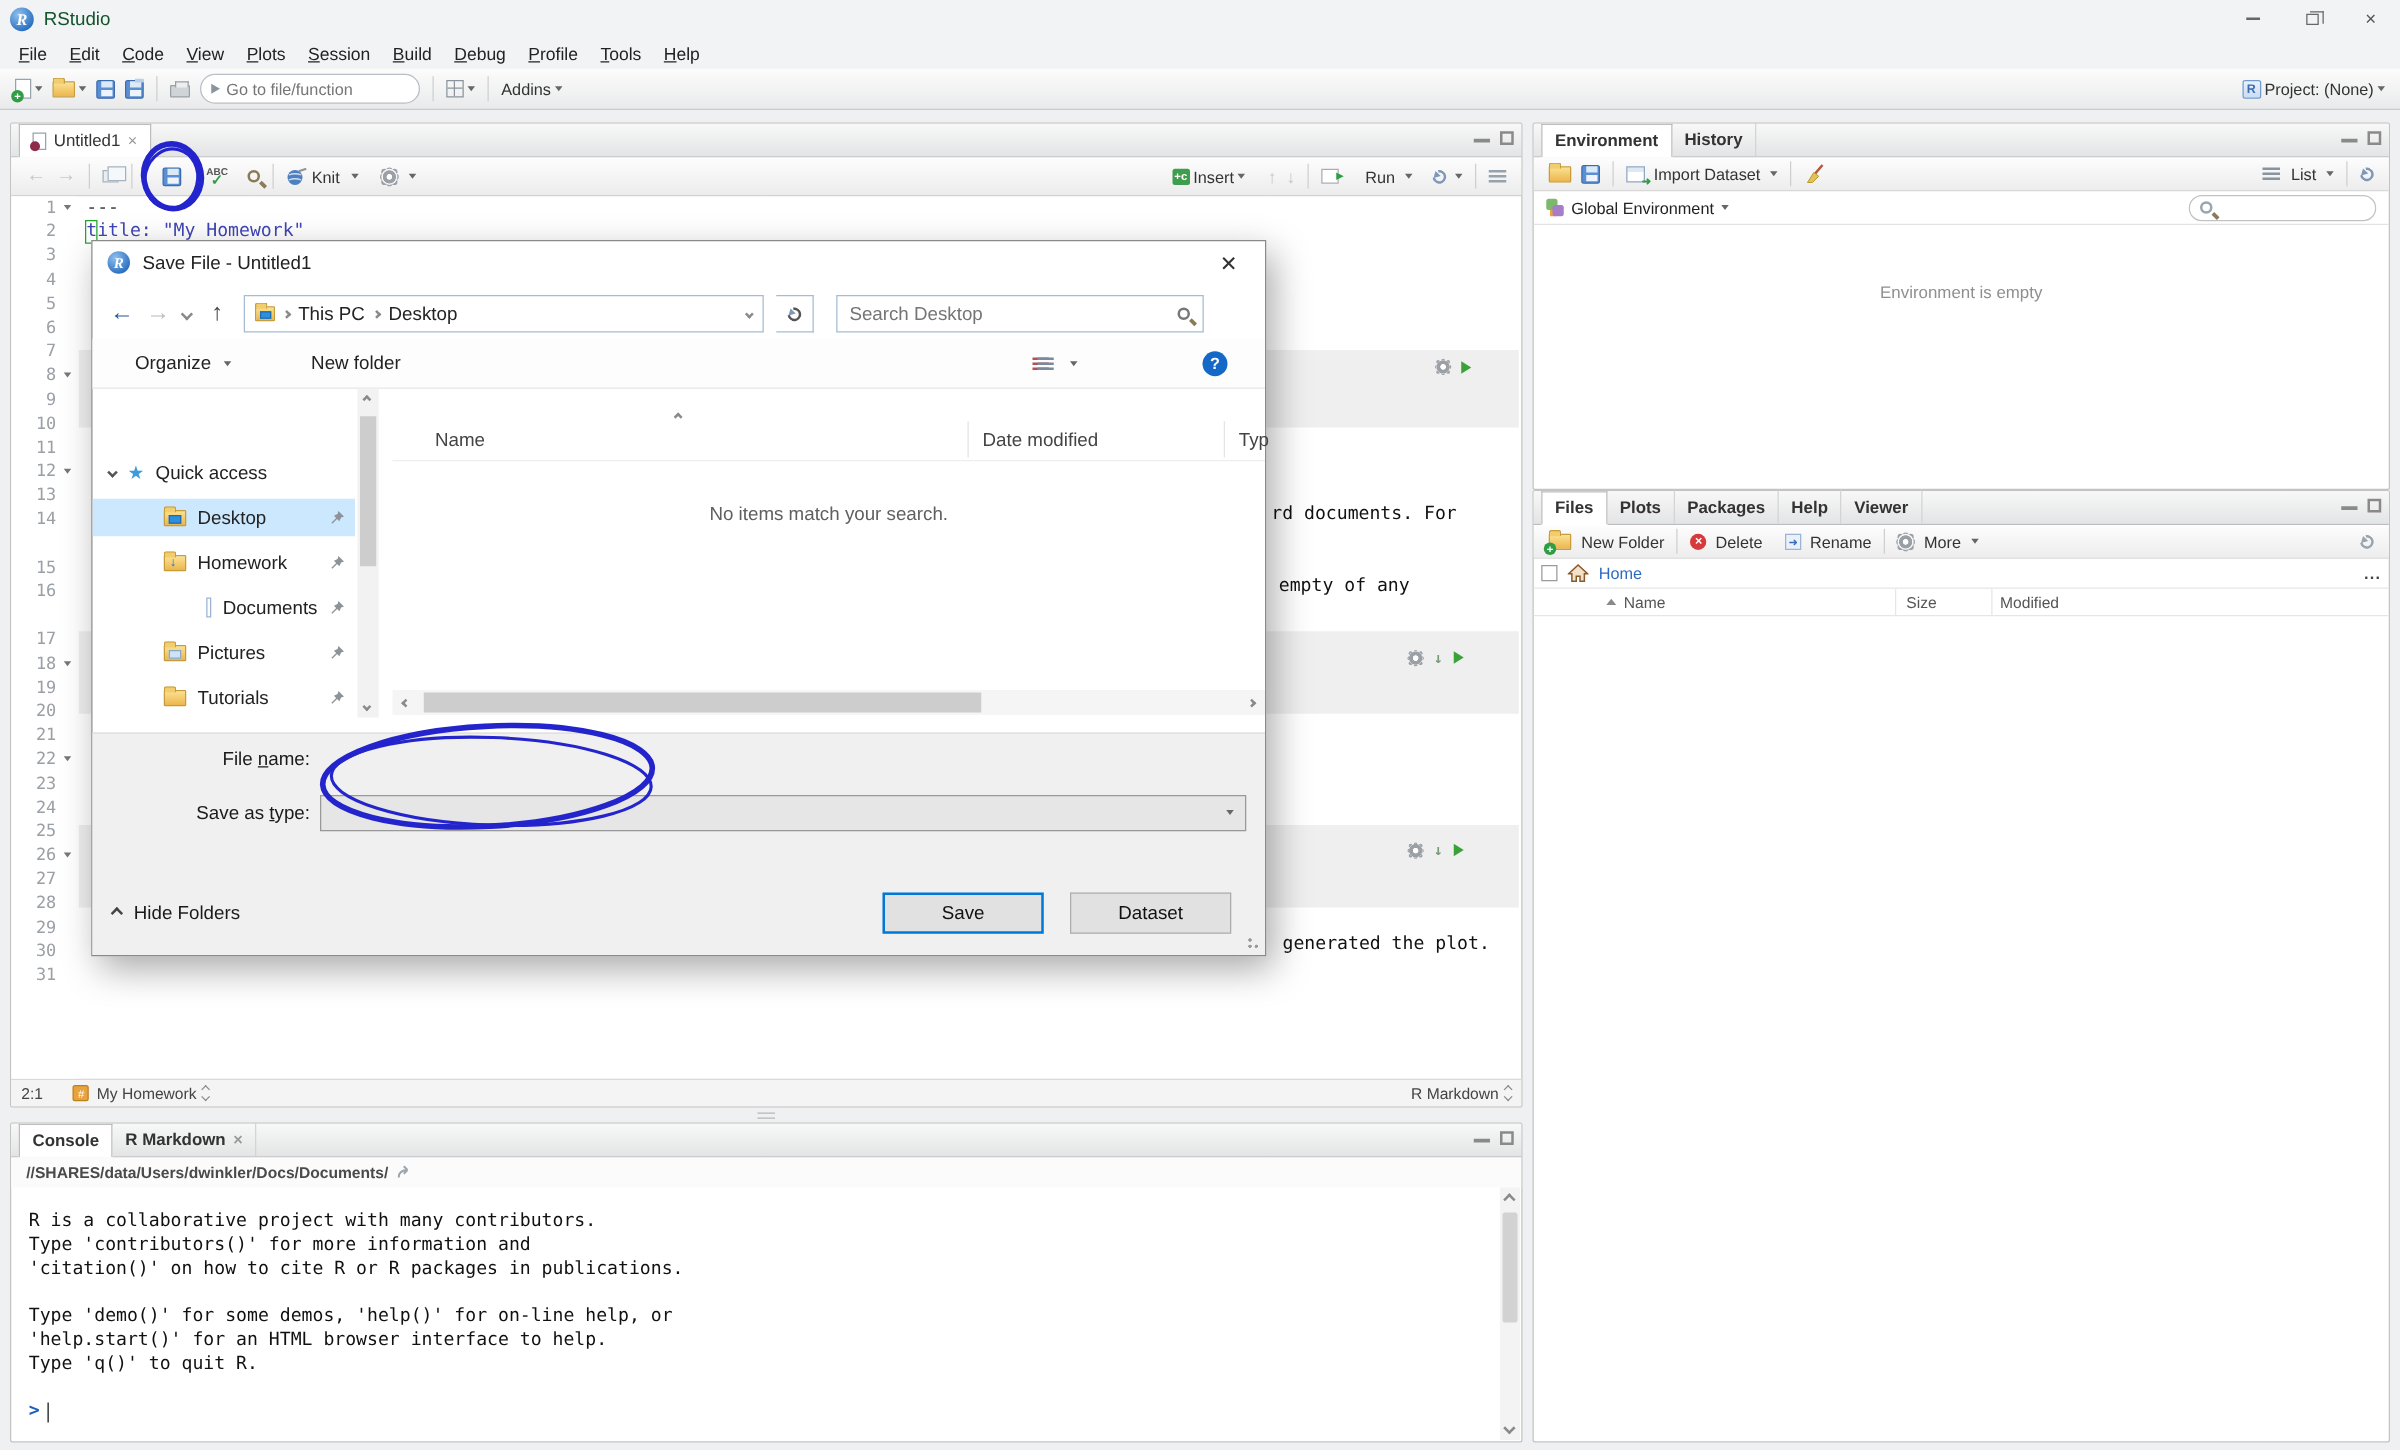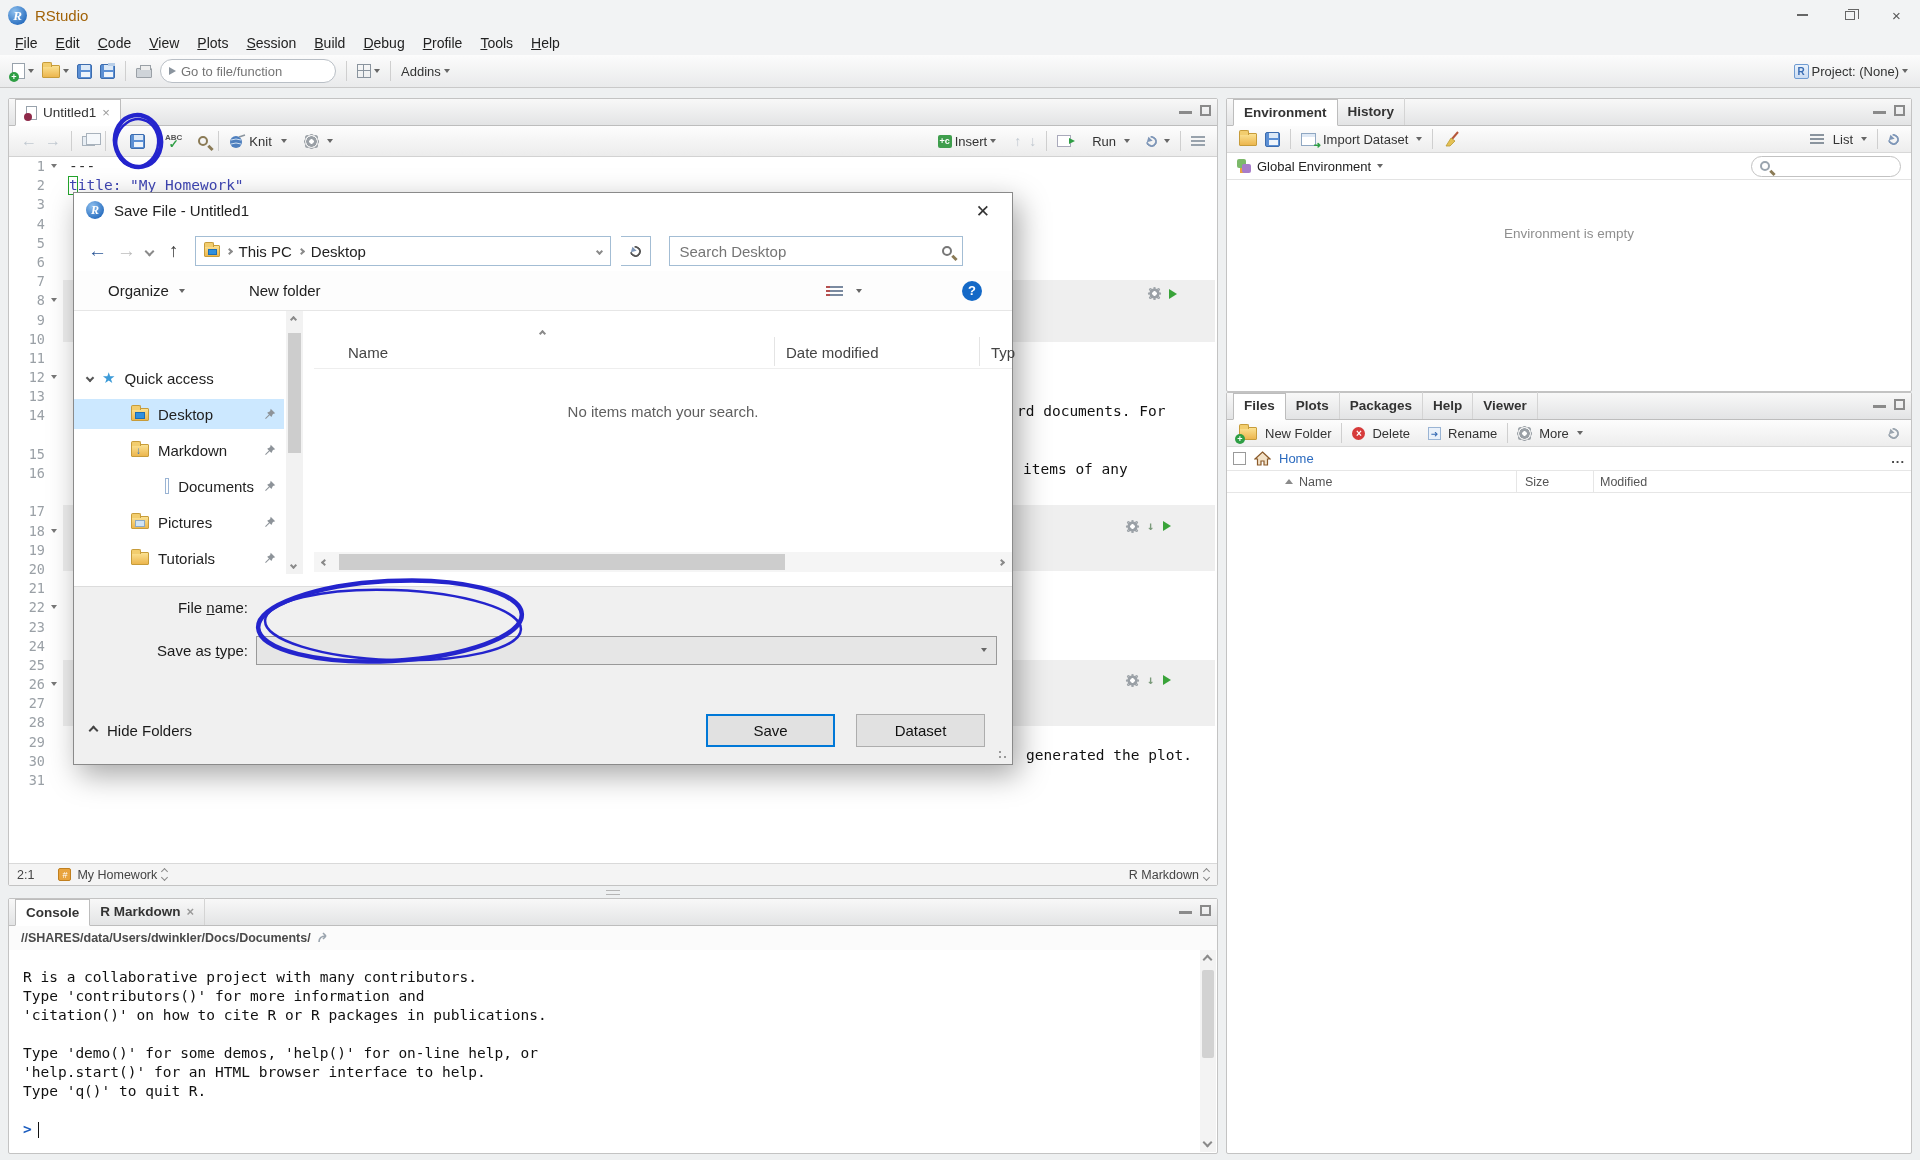--- a/index.html
+++ b/index.html
@@ -5,21 +5,21 @@
   * { margin:0; padding:0; box-sizing:border-box; }
   html,body { width:1920px; height:1160px; }
   body { font-family:"Liberation Sans",sans-serif; background:#e8eaeb; color:#222; font-size:14px; }
   #app { position:relative; width:1920px; height:1160px; background:#eef0f1; overflow:hidden; }
 
   
   .titlebar { position:absolute; left:0; top:0; right:0; height:30px; background:#f2f3f4; display:flex; align-items:center; padding-left:8px; }
   .rlogo { display:inline-block; width:19px; height:19px; border-radius:50%;
     background:radial-gradient(circle at 35% 30%, #8fc0ee, #2a6fc0 75%); color:#fff; font-weight:700;
     font-family:"Liberation Serif",serif; font-style:italic; text-align:center; line-height:19px; font-size:13px; flex:none; }
-  .apptitle { margin-left:8px; font-size:15px; color:#a16207; }
+  .apptitle { margin-left:8px; font-size:15px; color:#14532d; }
   .wcontrols { position:absolute; right:0; top:0; height:30px; display:flex; }
   .wbtn { width:47px; height:30px; display:flex; align-items:center; justify-content:center; color:#555; font-size:15px; }
   .ic-min { width:11px; height:2px; background:#666; }
   .ic-rest { width:10px; height:9px; border:1px solid #666; position:relative; }
   .ic-rest::before { content:""; position:absolute; left:2px; top:-3px; width:10px; height:9px; border:1px solid #666; border-left:none; border-bottom:none; }
 
   .menubar { position:absolute; left:0; top:30px; right:0; height:25px; background:#f2f3f4; display:flex; align-items:center; padding-left:6px; }
   .menu-item { display:inline-block; padding:3px 9px; font-size:14px; color:#222; }
   .menu-item::first-letter { text-decoration:underline; }
 
@@ -387,21 +387,21 @@
           <div class="gut-row"><span>27</span></div>
           <div class="gut-row"><span>28</span></div>
           <div class="gut-row"><span>29</span></div>
           <div class="gut-row"><span>30</span></div>
           <div class="gut-row"><span>31</span></div>
         </div>
       <div class="codeline" style="top:0;">---</div>
       <div class="codeline yaml" style="top:19.2px;">title: "My Homework"</div>
       <div class="cursorbox"></div>
       <div class="frag" style="left:1008px;top:246px;">rd documents. For</div>
-      <div class="frag" style="left:1014px;top:304px;">items of any</div>
+      <div class="frag" style="left:1014px;top:304px;">empty of any</div>
       <div class="frag" style="left:1017px;top:590px;">generated the plot.</div>
       <div class="chunkbtns" style="left:1140px;top:131px;">
         <span class="gearc" style="width:11px;height:11px;"></span>
         <span class="playtri"></span>
       </div>
       <div class="chunkbtns" style="left:1118px;top:362px;">
         <span class="gearc" style="width:11px;height:11px;"></span>
         <span class="dnarr">↓</span>
         <span class="playtri"></span>
       </div>
@@ -663,21 +663,21 @@
           </span>
         <span>Desktop</span>
         <svg class="pin" width="13" height="13" viewBox="0 0 16 16">
             <path fill="#8d9399" d="M9.5 1l5.5 5.5-2.8.9-1.8 3.6-2.2-2.2-4.7 4.7-.9-.9 4.7-4.7-2.2-2.2 3.6-1.8z"></path>
           </svg>
       </div>
       <div class="sb-row" style="top:124px;">
         <span class="fldr">
             <span class="dlarr">↓</span>
           </span>
-        <span>Markdown</span>
+        <span>Homework</span>
         <svg class="pin" width="13" height="13" viewBox="0 0 16 16">
             <path fill="#8d9399" d="M9.5 1l5.5 5.5-2.8.9-1.8 3.6-2.2-2.2-4.7 4.7-.9-.9 4.7-4.7-2.2-2.2 3.6-1.8z"></path>
           </svg>
       </div>
       <div class="sb-row" style="top:160px;margin-left:34px;">
         <span class="docic"></span>
         <span>Documents</span>
         <svg class="pin" width="13" height="13" viewBox="0 0 16 16">
             <path fill="#8d9399" d="M9.5 1l5.5 5.5-2.8.9-1.8 3.6-2.2-2.2-4.7 4.7-.9-.9 4.7-4.7-2.2-2.2 3.6-1.8z"></path>
           </svg>

